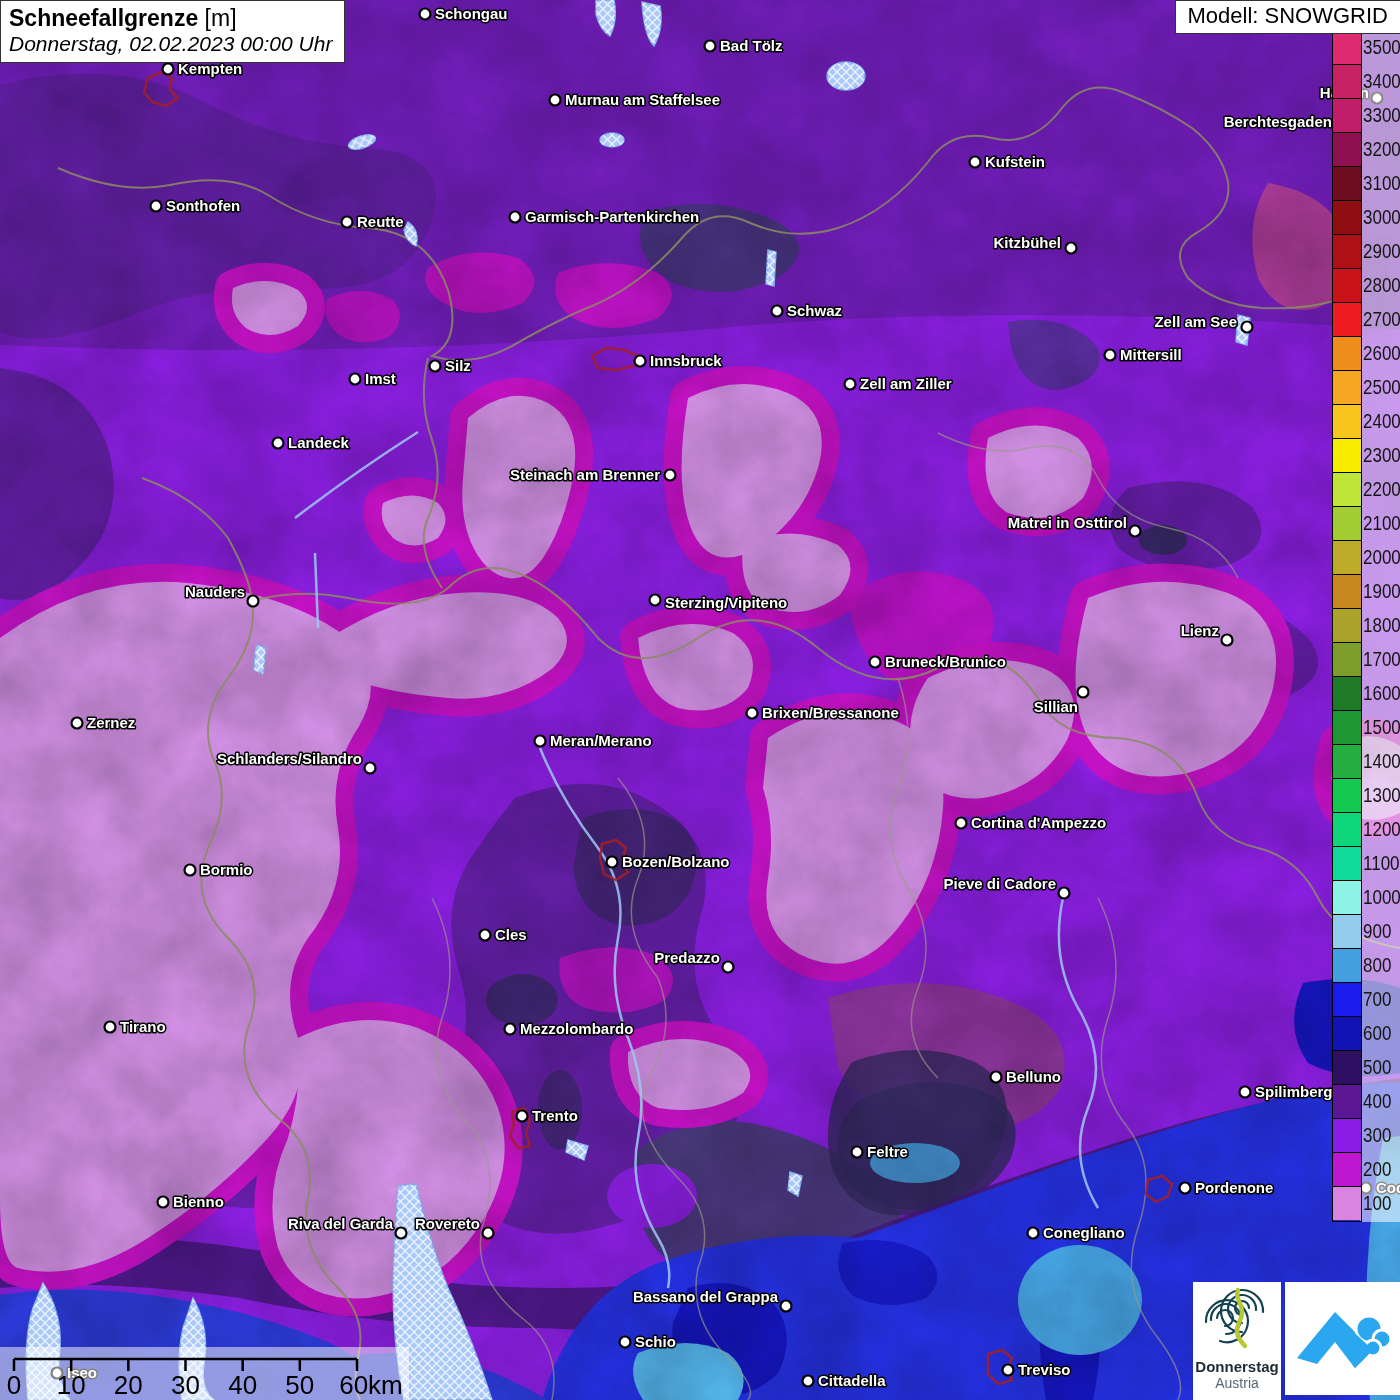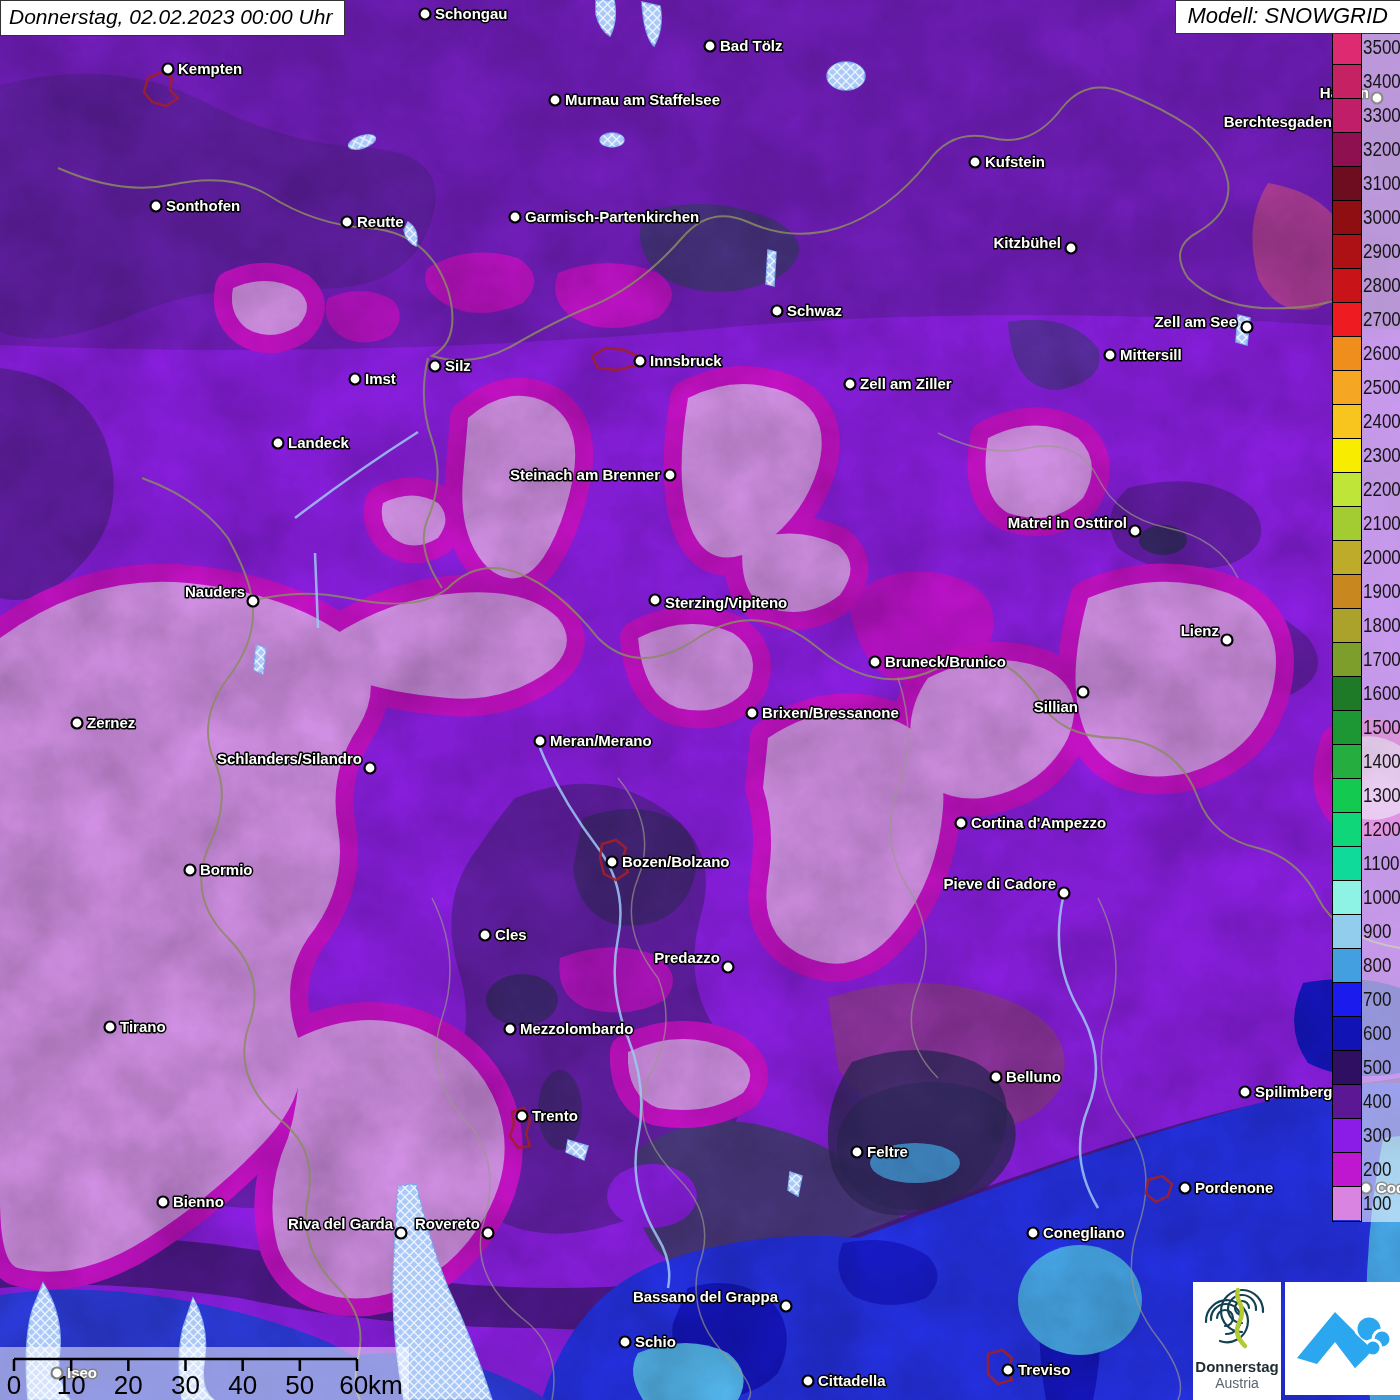--- a/index.html
+++ b/index.html
@@ -14,21 +14,21 @@
   #title-box{position:absolute;left:0;top:0;background:#fff;border:1px solid #333;
              padding:4px 12px 6px 8px;z-index:30;}
   #title-line1{font-size:23px;color:#000;white-space:nowrap;}
   #title-line1 .h{font-weight:bold;}
   #title-line1 .u{font-weight:normal;}
   #title-line2{font-size:21px;font-style:italic;color:#000;white-space:nowrap;text-align:right;}
 
   
   #model-box{position:absolute;right:0;top:0;background:#fff;border:1px solid #333;
              border-right:none;padding:2px 12px 4px 12px;z-index:30;
-             font-size:22px;font-style:italic;color:#000;}
+             font-size:22px;color:#000;}
 
   
   #colorbar-strip{position:absolute;left:1360px;top:30px;width:40px;height:1192px;
                   background:rgba(255,255,255,.55);z-index:20;}
   #colorbar-segs{position:absolute;left:1332px;top:30px;width:28px;height:1190px;
                  border:1px solid #000;z-index:21;}
   .cb-seg{width:28px;height:33px;border-bottom:1px solid #000;box-sizing:content-box;}
   .cb-seg:last-child{border-bottom:none;}
   #colorbar-labels{position:absolute;left:1363px;top:30px;width:40px;z-index:22;}
   .cb-label{position:absolute;left:0;height:34px;line-height:34px;font-size:20px;
@@ -307,20 +307,21 @@
       <text x="1018" y="1375" text-anchor="start" class="city-label">Treviso</text>
       <circle cx="1008" cy="1370" r="5.5" fill="#ffffff" stroke="#000000" stroke-width="2.2"></circle>
       <text x="818" y="1386" text-anchor="start" class="city-label">Cittadella</text>
       <circle cx="808" cy="1381" r="5.5" fill="#ffffff" stroke="#000000" stroke-width="2.2"></circle>
       <text x="67" y="1378" text-anchor="start" class="city-label">Iseo</text>
       <circle cx="57" cy="1373" r="5.5" fill="#ffffff" stroke="#000000" stroke-width="2.2"></circle>
     </g>
 </svg>
 
 <div id="title-box">
+  <div id="title-line1"><span class="h">Schneefallgrenze</span><span class="u"> [m]</span></div>
   <div id="title-line2">Donnerstag, 02.02.2023 00:00 Uhr</div>
 </div>
 
 <div id="model-box">Modell: SNOWGRID</div>
 
 <div id="colorbar-strip"></div>
 <div id="colorbar-segs">
     <div class="cb-seg" style="background: rgb(221, 42, 112);"></div>
     <div class="cb-seg" style="background: rgb(198, 33, 98);"></div>
     <div class="cb-seg" style="background: rgb(192, 30, 104);"></div>

